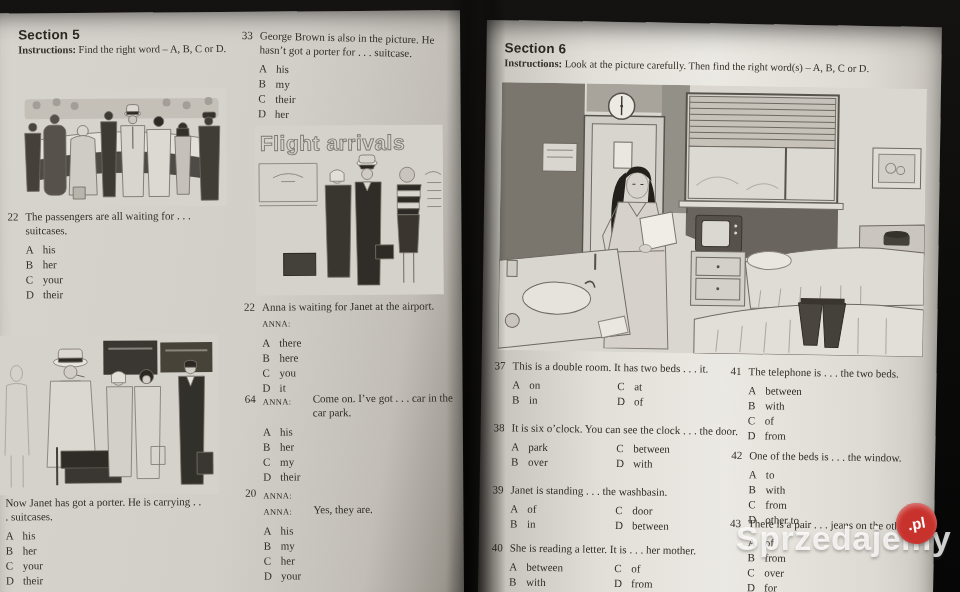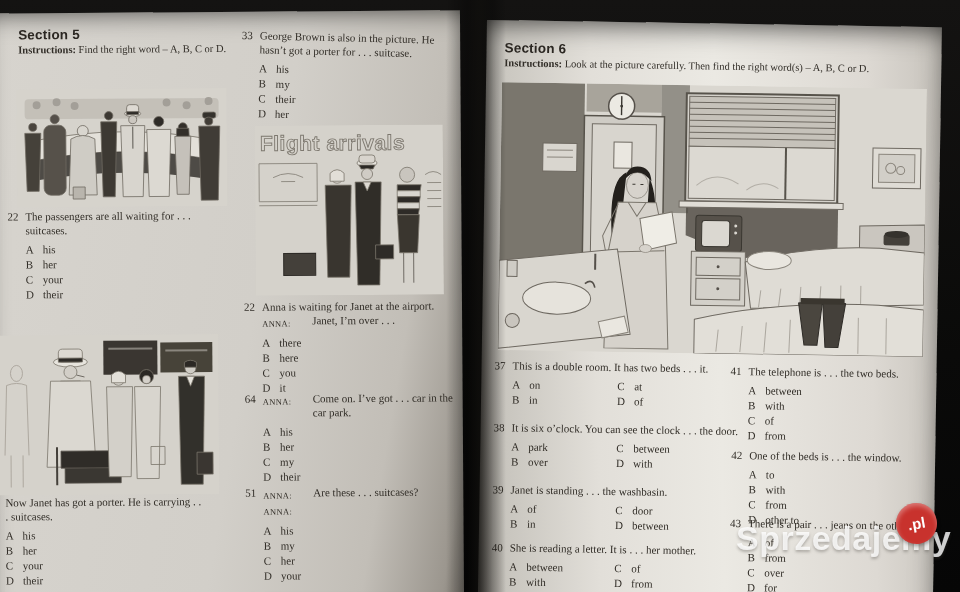--- a/index.html
+++ b/index.html
@@ -297,21 +297,20 @@
   </div>
 
   <div class="q" style="left:254px;top:288px;width:218px;">
     <div class="qrow">
       <span class="qnum">22</span>
       <div class="qbody" style="width:200px;">
         <div class="qtext">Anna is waiting for Janet at the airport.</div>
         <div class="dlg">
             <div class="dlg-row">
               <span class="speaker">ANNA:</span>
-              <span class="dlg-line">Janet, I’m over . . .</span>
             </div>
           </div>
         <div class="opts">
             <div class="opt">
               <span class="ol">A</span>
               <span class="ot">there</span>
             </div>
             <div class="opt">
               <span class="ol">B</span>
               <span class="ot">here</span>
@@ -356,29 +355,29 @@
               <span class="ol">D</span>
               <span class="ot">their</span>
             </div>
           </div>
       </div>
     </div>
   </div>
 
   <div class="q" style="left:254px;top:474px;width:218px;">
     <div class="qrow">
-      <span class="qnum">51</span>
+      <span class="qnum">20</span>
       <div class="qbody" style="width:200px;">
         <div class="dlg">
             <div class="dlg-row">
               <span class="speaker">ANNA:</span>
-              <span class="dlg-line">Are these . . . suitcases?</span>
             </div>
             <div class="dlg-row">
               <span class="speaker">ANNA:</span>
+              <span class="dlg-line">Yes, they are.</span>
             </div>
           </div>
         <div class="opts">
             <div class="opt">
               <span class="ol">A</span>
               <span class="ot">his</span>
             </div>
             <div class="opt">
               <span class="ol">B</span>
               <span class="ot">my</span>

